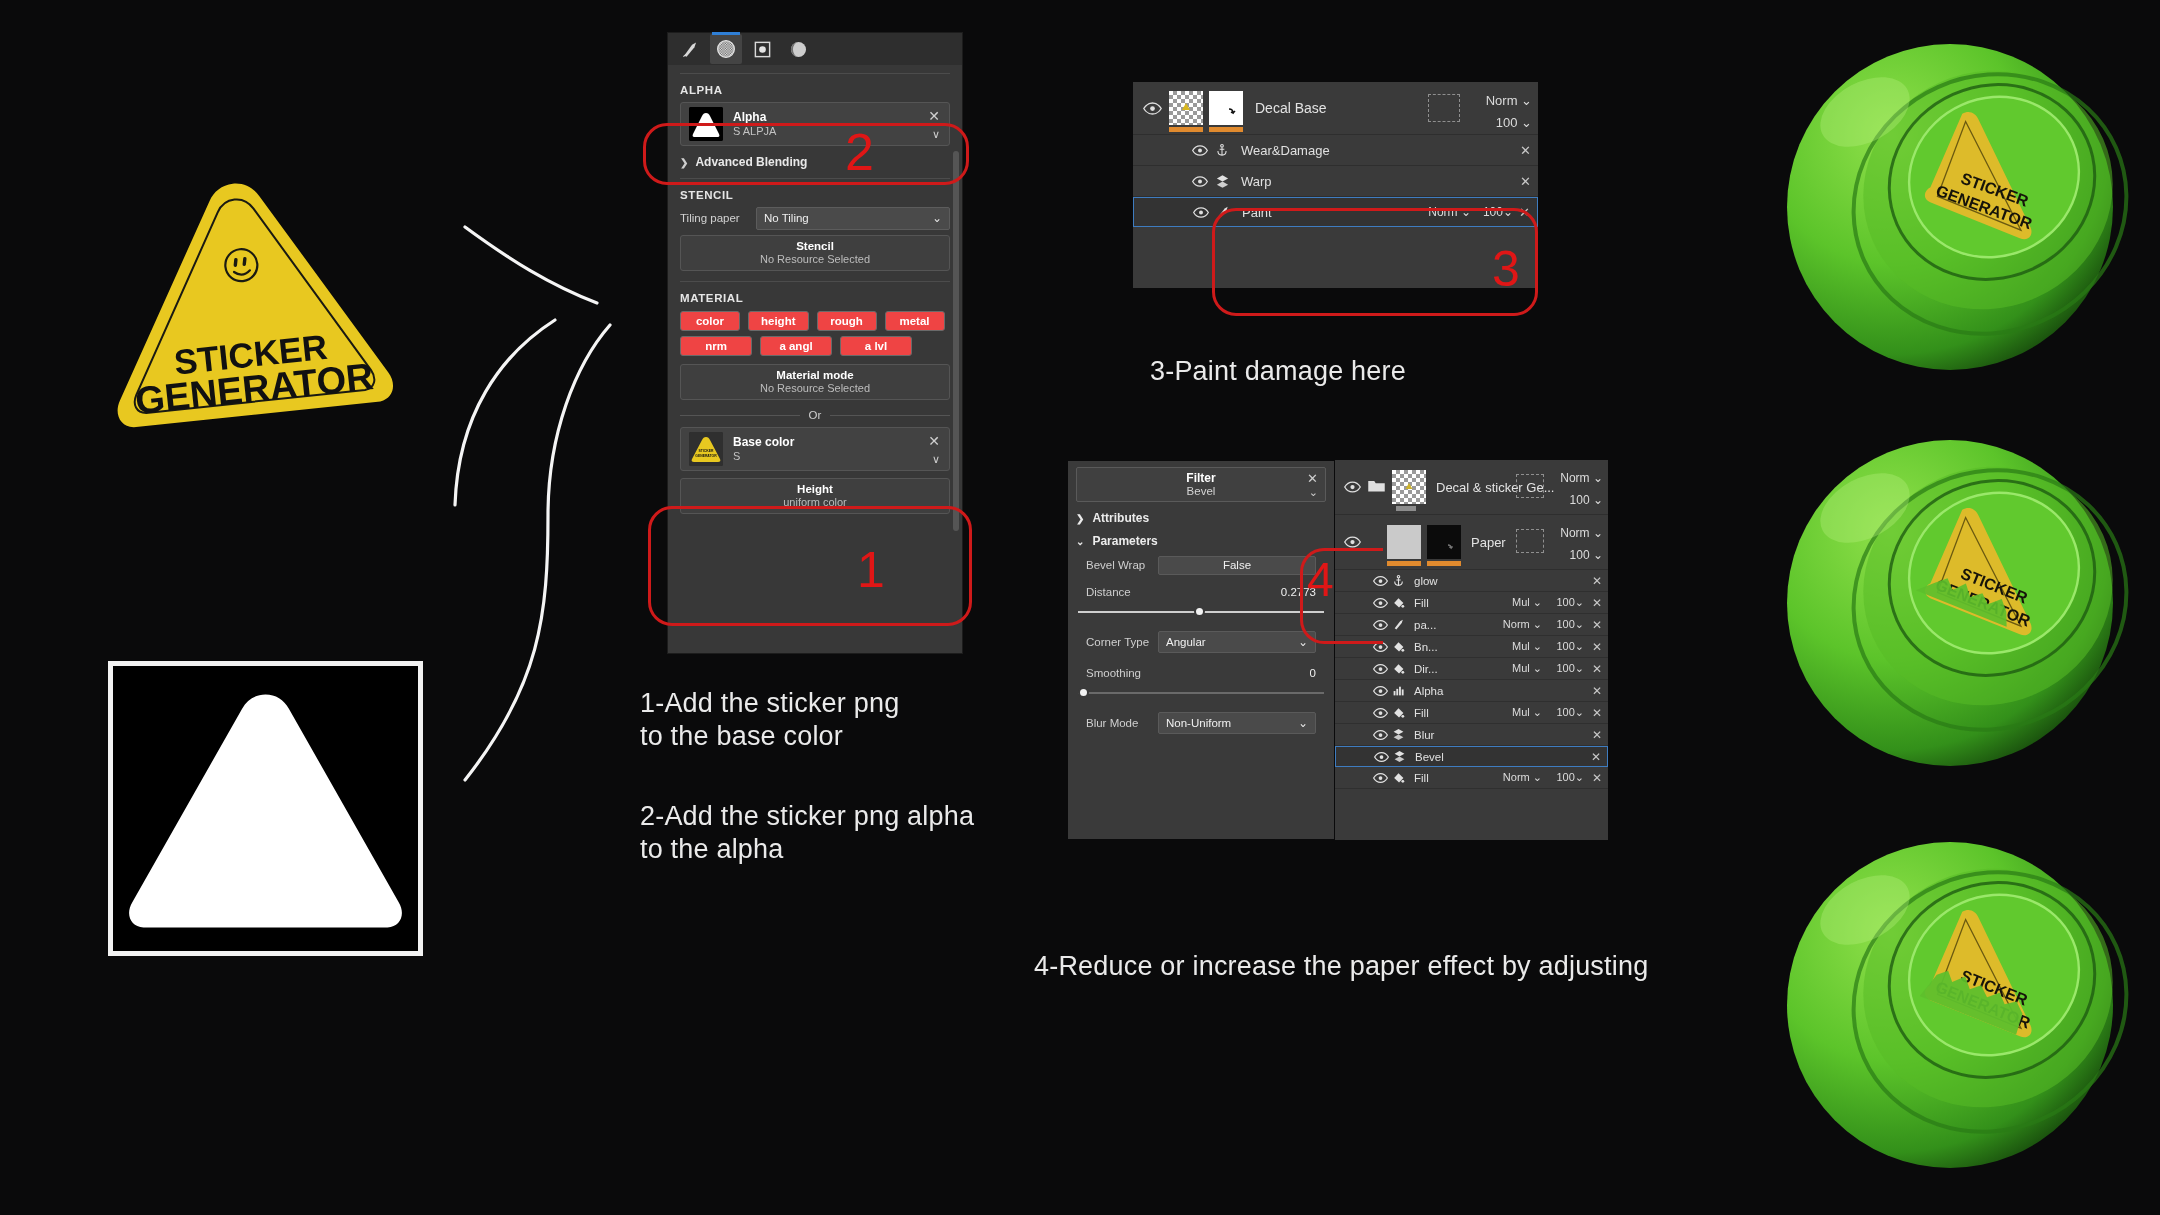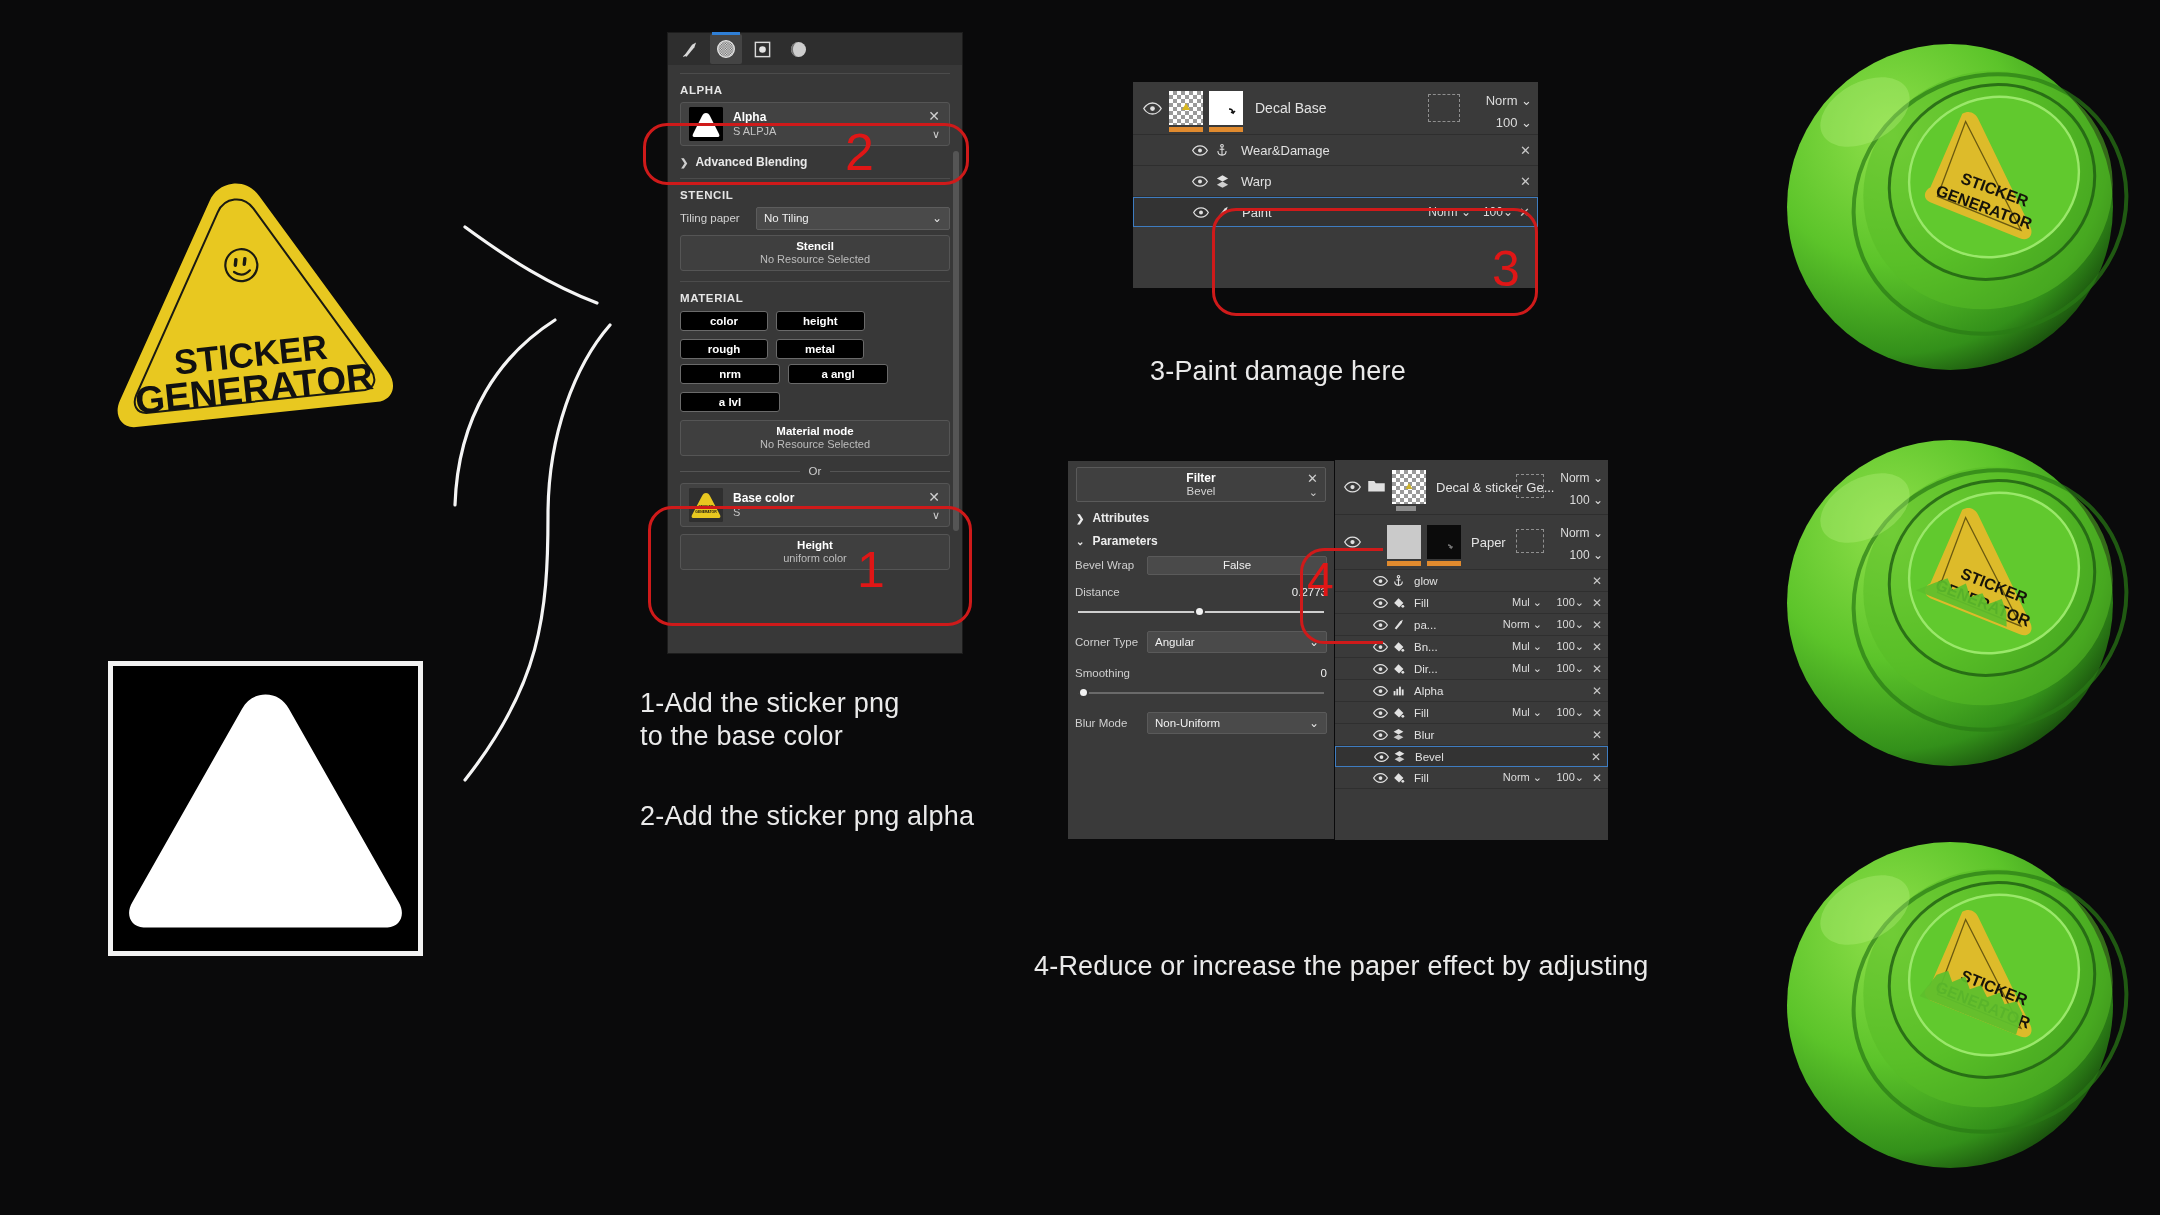--- a/index.html
+++ b/index.html
@@ -49,22 +49,22 @@
   .fselect{flex:1;height:21px;background:#4a4a4a;border:1px solid #5c5c5c;border-radius:2px;
            font-size:11.5px;color:#efefef;display:flex;align-items:center;padding:0 7px;
            justify-content:space-between;}
 
   .bigbtn{margin:6px 12px 0;background:#3f3f3f;border:1px solid #555;border-radius:3px;
           padding:4px 0 5px;text-align:center;}
   .bigbtn .b1{font-size:11.5px;font-weight:bold;color:#fff;}
   .bigbtn .b2{font-size:11px;color:#bdbdbd;margin-top:1px;}
 
   .chips{display:flex;flex-wrap:wrap;gap:8px;margin:7px 12px 0;}
-  .chip{border:1px solid #6a6a6a;border-radius:3px;background:#000000;
-        font-size:11.5px;font-weight:bold;color:#fff;padding:3px 26px;}
+  .chip{border:1px solid #6a6a6a;border-radius:3px;background:#ef4444;
+        font-size:11.5px;font-weight:bold;color:#fff;padding:3px 12px;}
   .chip.w{min-width:34px;text-align:center;}
 
   .orline{display:flex;align-items:center;gap:9px;margin:9px 12px 6px;}
   .orline .ln{flex:1;height:1px;background:#555;}
   .orline .ortxt{font-size:11.5px;color:#cfcfcf;}
 
   #mat-scroll{position:absolute;right:3px;top:86px;width:6px;height:380px;background:#555;border-radius:3px;}
 
   
   .redbox{border:3px solid #cf1a1a;border-radius:24px;pointer-events:none;}
@@ -100,21 +100,21 @@
   
   #filter-panel{left:1068px;top:461px;width:266px;height:378px;background:#3a3a3a;}
   .fhead{margin:6px 8px 0;border:1px solid #5a5a5a;background:#404040;border-radius:2px;
          padding:3px 0 4px;text-align:center;position:relative;}
   .fhead .f1{font-size:12px;font-weight:bold;color:#fff;}
   .fhead .f2{font-size:11.5px;color:#d4d4d4;}
   .fhead .fx{position:absolute;right:7px;top:3px;font-size:13px;color:#cfcfcf;}
   .fhead .fv{position:absolute;right:7px;bottom:2px;font-size:11px;color:#cfcfcf;}
   .facc{display:flex;align-items:center;gap:8px;font-size:12px;font-weight:bold;color:#ececec;
         margin:9px 0 0 8px;}
-  .prow{display:flex;align-items:center;margin:8px 7px 0;height:18px;}
+  .prow{display:flex;align-items:center;margin:8px 18px 0;height:18px;}
   .plabel{font-size:11.5px;color:#cfcfcf;width:72px;flex:0 0 72px;}
   .pval{flex:1;background:#4a4a4a;border:1px solid #5a5a5a;border-radius:2px;height:17px;
         font-size:11.5px;color:#f0f0f0;display:flex;align-items:center;justify-content:center;}
   .pnum{flex:1;text-align:right;font-size:11.5px;color:#f0f0f0;}
   .slider{margin:5px 10px 0;height:12px;position:relative;}
   .slider .trk{position:absolute;left:0;right:0;top:5px;height:2px;background:#cfcfcf;}
   .slider .trk.dim{background:#6a6a6a;}
   .slider .kn{position:absolute;top:0;width:11px;height:11px;border-radius:50%;
               background:#f2f2f2;border:2px solid #3a3a3a;box-sizing:border-box;}
   .psel{flex:1;background:#4a4a4a;border:1px solid #5a5a5a;border-radius:2px;height:20px;
@@ -686,20 +686,21 @@
 
 <div class="abs redbox" style="left:1300px;top:548px;width:80px;height:90px;border-right:none;border-radius:24px 0 0 24px;"></div>
 <div class="abs rednum" style="left:1307px;top:552px;font-size:48px;">4</div>
 
 <div class="abs note" style="left:640px;top:687px;">
   <div>1-Add the sticker png</div>
   <div>to the base color</div>
 </div>
 <div class="abs note" style="left:640px;top:800px;">
   <div>2-Add the sticker png alpha</div>
+  <div>to the alpha</div>
 </div>
 <div class="abs note" style="left:1150px;top:355px;">3-Paint damage here</div>
 <div class="abs note" style="left:1034px;top:950px;">
   <div>4-Reduce or increase the paper effect by adjusting</div>
 </div>
 
 <svg class="abs" style="left:1770px;top:22px" width="360" height="370">
   <defs>
     <radialGradient id="g1" cx="32%" cy="28%" r="82%">
       <stop offset="0%" stop-color="#8fe04a"></stop>

